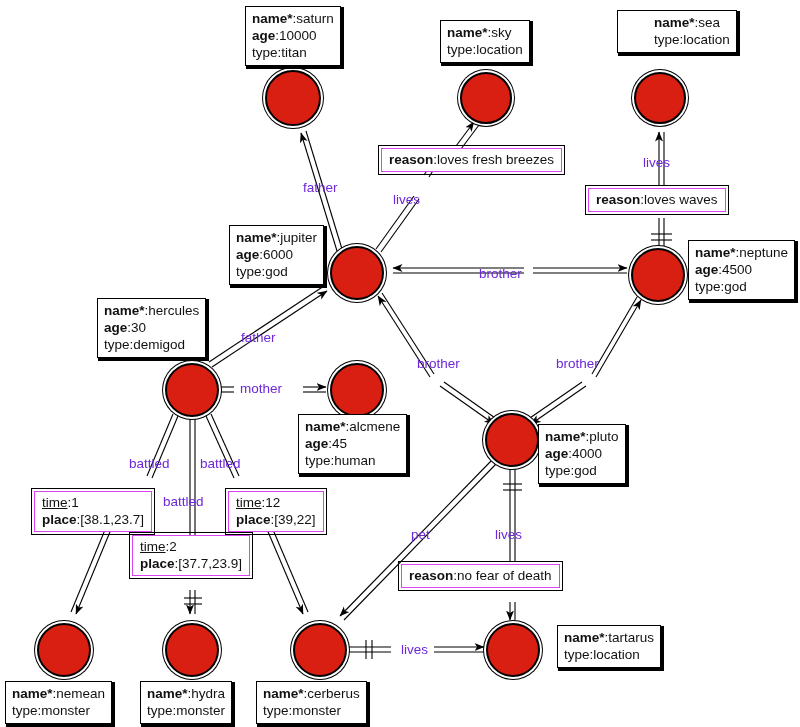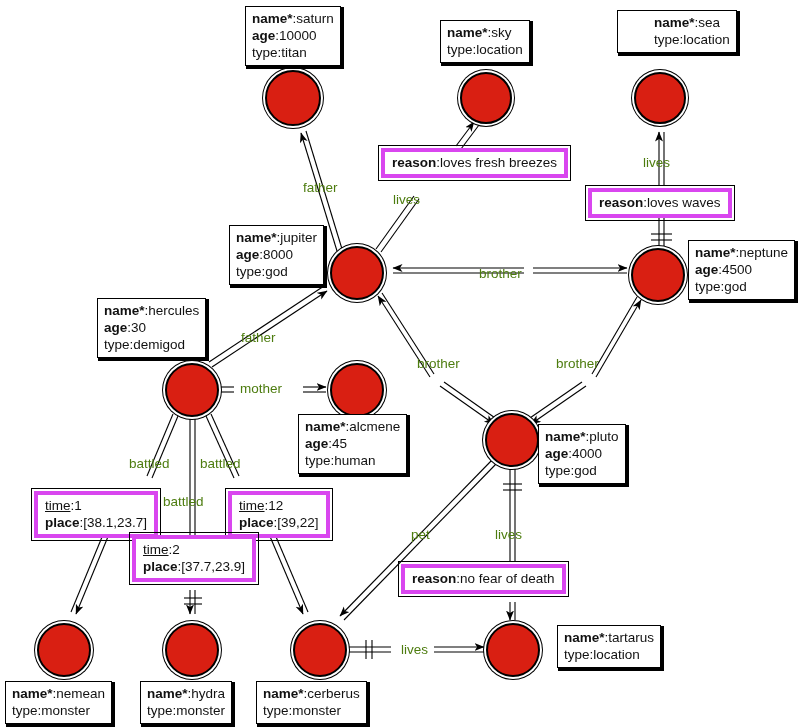--- a/index.html
+++ b/index.html
@@ -35,40 +35,40 @@
     box-sizing:border-box;
   }
   .propbox .row{display:block;}
   .propbox .k{font-weight:bold;}
   .propbox .v{font-weight:normal;}
 
   
   .edgebox{
     position:absolute;
     background:#ffffff;
-    border:4px solid #d946ef;
+    border:1px solid #d946ef;
     outline:1px solid #000;
     outline-offset:2px;
     padding:2px 7px 3px 7px;
     font-size:13.5px;
     line-height:17px;
     color:#111;
     white-space:nowrap;
     box-sizing:border-box;
   }
   .edgebox .row{display:block;}
   .edgebox .k{font-weight:bold;}
   .edgebox .k.uline{font-weight:normal;text-decoration:underline;}
 
   
   .elabel{
     position:absolute;
     font-size:13.5px;
     line-height:15px;
-    color:#4d7c0f;
+    color:#6d28d9;
     white-space:nowrap;
   }
 </style>
 </head>
 <body>
 
 <div id="stage">
 
   <svg id="wires" viewBox="0 0 800 727" xmlns="http://www.w3.org/2000/svg">
     <defs>
@@ -217,21 +217,21 @@
       <div class="propbox" style="left: 440px; top: 20px;">
         <span class="row"><span class="k">name*</span><span>:</span><span class="v">sky</span></span>
         <span class="row"><span class="k plainkey" style="font-weight: normal;">type</span><span>:</span><span class="v">location</span></span>
       </div>
       <div class="propbox" style="left: 617px; top: 10px; padding-left: 36px;">
         <span class="row"><span class="k">name*</span><span>:</span><span class="v">sea</span></span>
         <span class="row"><span class="k plainkey" style="font-weight: normal;">type</span><span>:</span><span class="v">location</span></span>
       </div>
       <div class="propbox" style="left: 229px; top: 225px;">
         <span class="row"><span class="k">name*</span><span>:</span><span class="v">jupiter</span></span>
-        <span class="row"><span class="k">age</span><span>:</span><span class="v">8000</span></span>
+        <span class="row"><span class="k">age</span><span>:</span><span class="v">6000</span></span>
         <span class="row"><span class="k plainkey" style="font-weight: normal;">type</span><span>:</span><span class="v">god</span></span>
       </div>
       <div class="propbox" style="left: 688px; top: 240px;">
         <span class="row"><span class="k">name*</span><span>:</span><span class="v">neptune</span></span>
         <span class="row"><span class="k">age</span><span>:</span><span class="v">4500</span></span>
         <span class="row"><span class="k plainkey" style="font-weight: normal;">type</span><span>:</span><span class="v">god</span></span>
       </div>
       <div class="propbox" style="left: 97px; top: 298px;">
         <span class="row"><span class="k">name*</span><span>:</span><span class="v">hercules</span></span>
         <span class="row"><span class="k">age</span><span>:</span><span class="v">30</span></span>

